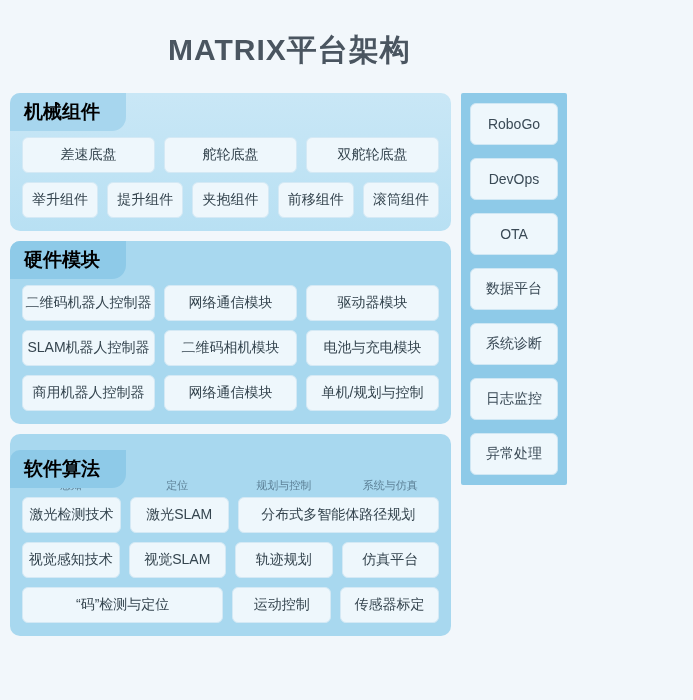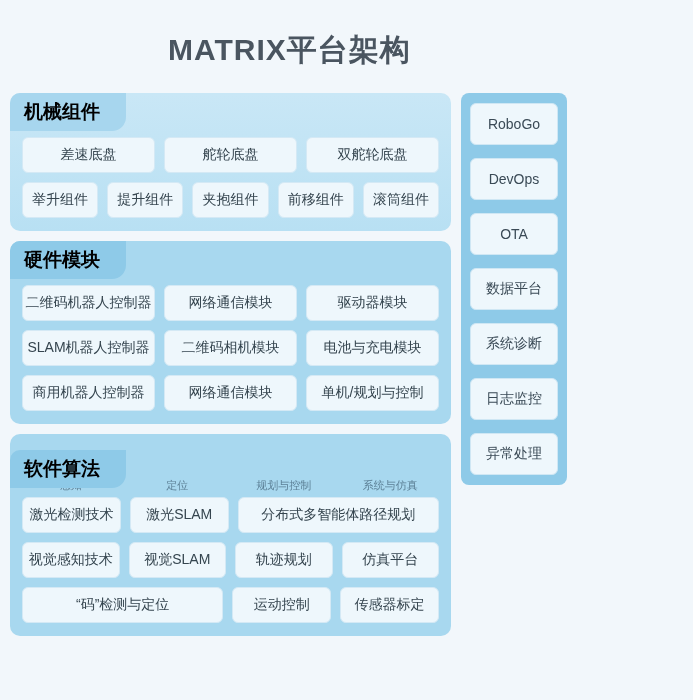--- a/index.html
+++ b/index.html
@@ -40,21 +40,21 @@
     flex: 1 1 auto;
     display: flex;
     flex-direction: column;
     gap: 10px;
     min-width: 0;
   }
   .right-col {
     width: 106px;
     flex: 0 0 106px;
     background: #8ecae8;
-    border-radius: 8px;
+    border-radius: 2px;
     padding: 10px 9px;
     box-sizing: border-box;
     display: flex;
     flex-direction: column;
     gap: 13px;
   }
   .right-item {
     background: #eef7fc;
     border: 1px solid #cfe7f4;
     border-radius: 6px;

